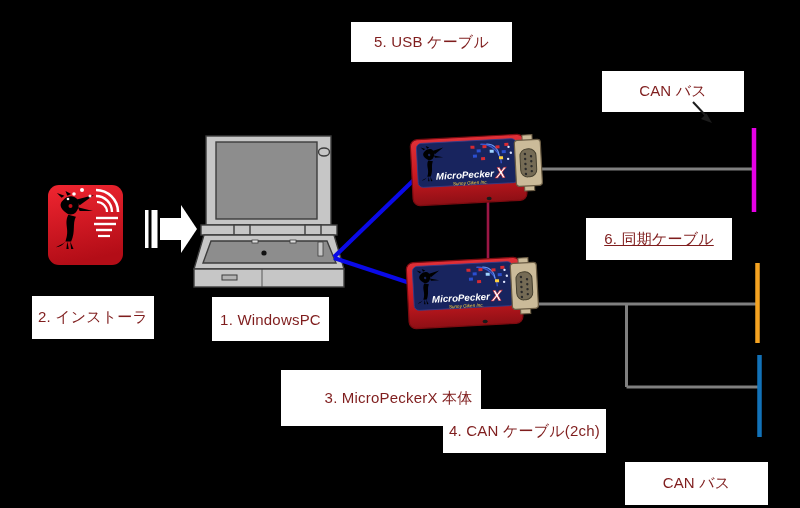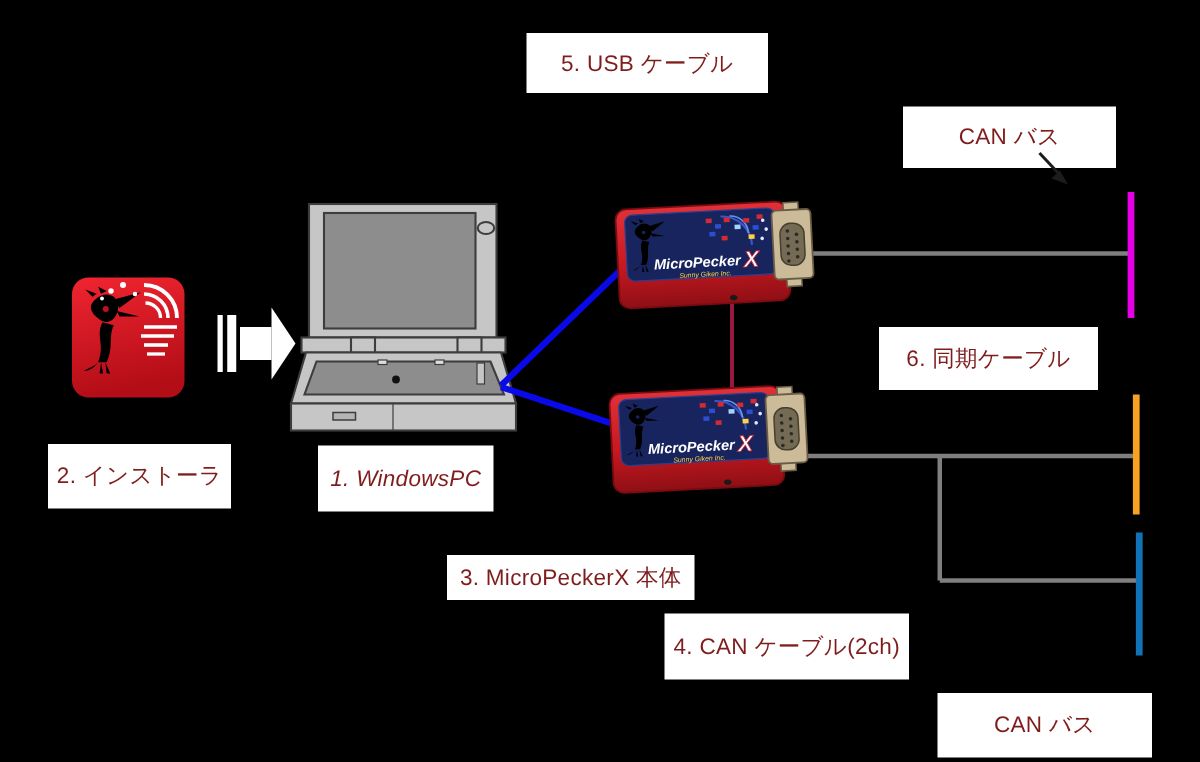--- a/index.html
+++ b/index.html
@@ -18,24 +18,24 @@
   }
   svg text{font-family:"Liberation Sans",sans-serif;}
 </style>
 </head>
 <body>
 
 <div id="stage">
 
   <div class="label" style="left:351px;top:22px;width:161px;height:40px;">5. USB ケーブル</div>
   <div class="label" style="left:602px;top:71px;width:142px;height:41px;">CAN バス</div>
-  <div class="label" style="left:586px;top:218px;width:146px;height:42px;">6. 同期ケーブル</div>
+  <div class="label" style="left:586px;top:218px;width:146px;height:42px;text-decoration:underline;">6. 同期ケーブル</div>
   <div class="label" style="left:32px;top:296px;width:122px;height:43px;text-align:right;">2. インストーラ</div>
-  <div class="label" style="left:212px;top:297px;width:117px;height:44px;font-style:italic;">1. WindowsPC</div>
-  <div class="label" style="left:298px;top:370px;width:165px;height:30px;">3. MicroPeckerX 本体</div>
+  <div class="label" style="left:212px;top:297px;width:117px;height:44px;">1. WindowsPC</div>
+  <div class="label" style="left:281px;top:370px;width:165px;height:56px;padding-left:35px;">3. MicroPeckerX 本体</div>
   <div class="label" style="left:443px;top:409px;width:163px;height:44px;">4. CAN ケーブル(2ch)</div>
   <div class="label" style="left:625px;top:462px;width:143px;height:43px;">CAN バス</div>
 
   <svg id="diagram-canvas" viewBox="0 0 800 508" xmlns="http://www.w3.org/2000/svg">
     <defs>
       <linearGradient id="devBody" x1="0" y1="0" x2="0" y2="1">
         <stop offset="0" stop-color="#e03038"></stop>
         <stop offset="0.55" stop-color="#c91920"></stop>
         <stop offset="1" stop-color="#8e0f15"></stop>
       </linearGradient>

